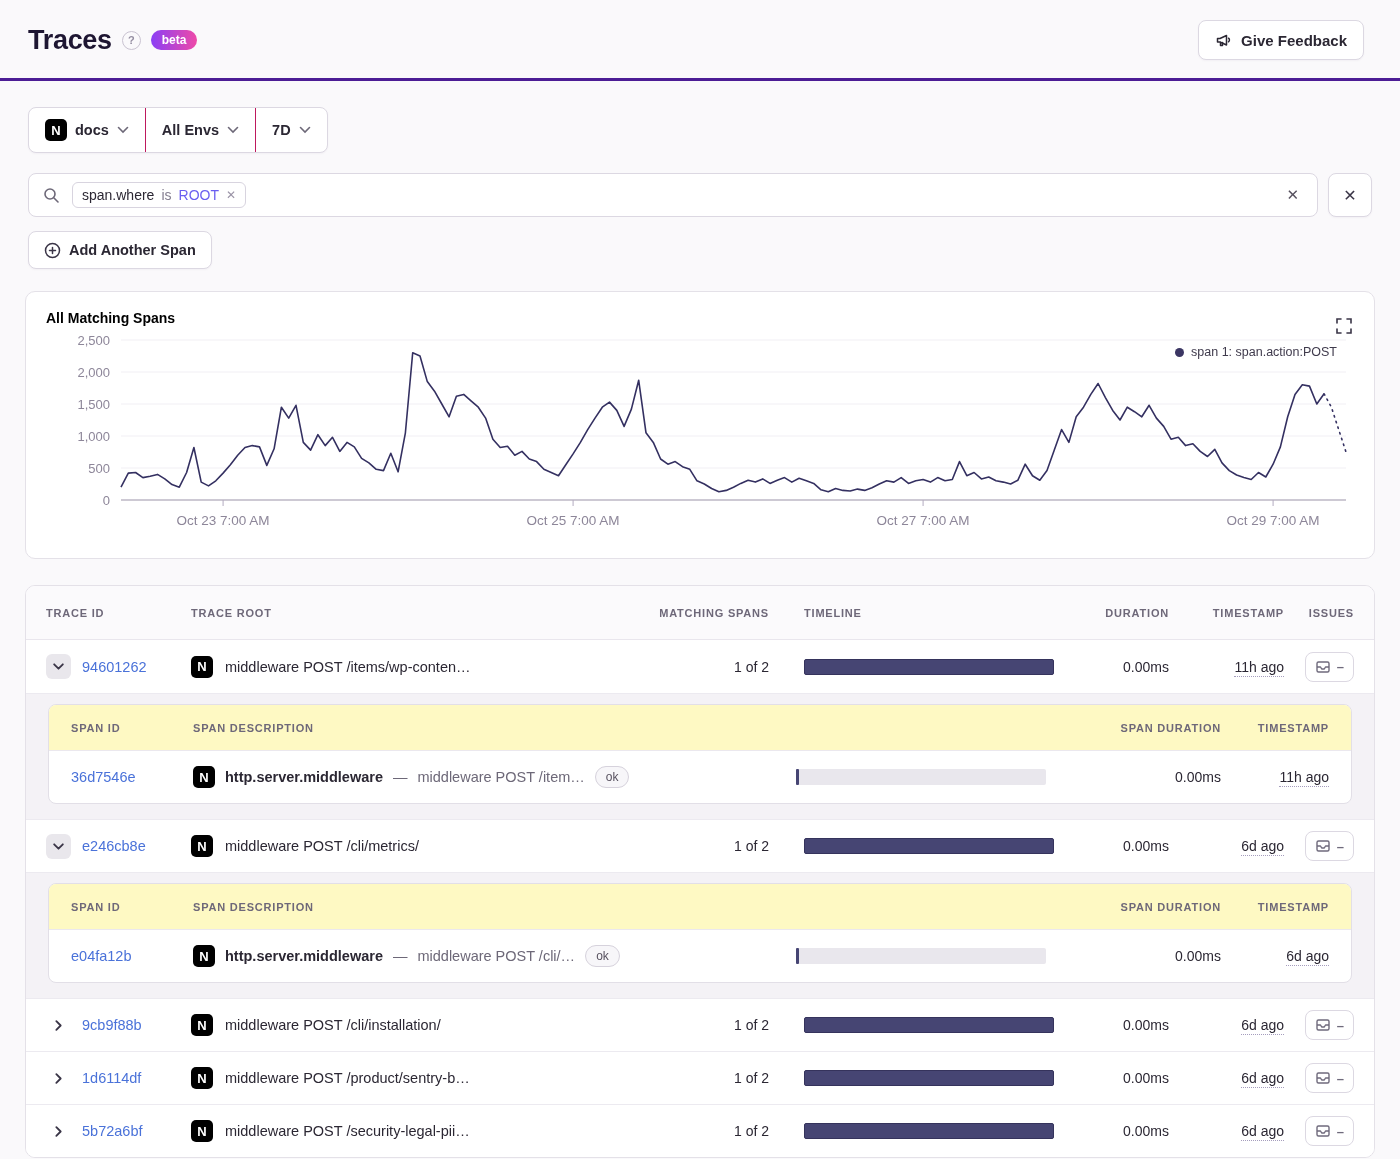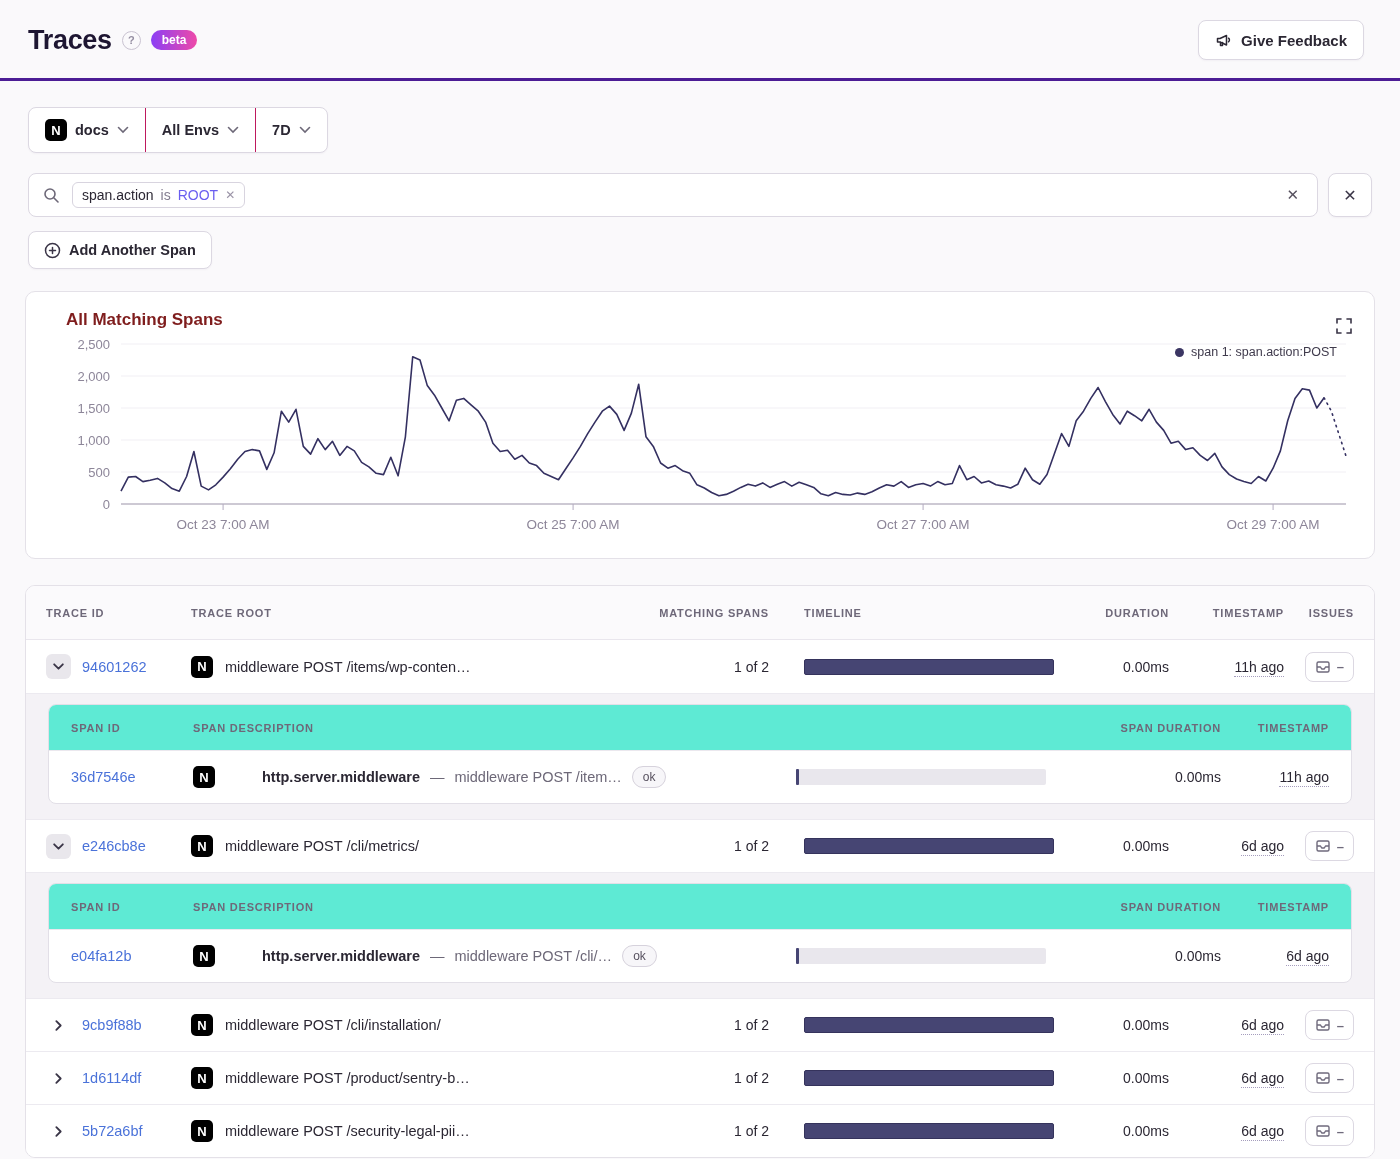--- a/index.html
+++ b/index.html
@@ -44,21 +44,21 @@
   .token .tk-val { color:#6a5ef0; }
   .token .tk-x { color:#9a93a6; font-size:12px; cursor:pointer; }
   .search-clear { margin-left:auto; color:#57515f; font-size:15px; cursor:pointer; padding:4px; }
   .close-square { width:44px; height:44px; justify-content:center; font-size:16px; flex:none;
     box-shadow:0 1px 2px rgba(40,30,70,.04); color:#3a3547; }
   .add-span-row { padding:14px 28px 0; }
   .add-span-btn { height:38px; padding:0 15px; font-size:14.5px; box-shadow:0 1px 2px rgba(40,30,70,.04); }
   
   .panel { background:#fff; border:1px solid #e4e1e8; border-radius:10px; margin:22px 25px 0; position:relative; }
   .chart-panel { height:268px; padding:18px 20px 0; }
-  .chart-title { font-size:17px; font-weight:700; color:#7f1d1d;margin-left:20px; }
+  .chart-title { font-size:14px; font-weight:700; color:#000000; }
   .fullscreen-btn { position:absolute; top:26px; right:22px; cursor:pointer; color:#3a3547; }
   .legend { position:absolute; top:53px; right:37px; display:flex; align-items:center; gap:7px;
     font-size:12.5px; color:#3f3a4c; }
   .legend-dot { width:9px; height:9px; border-radius:50%; background:#3b3663; }
   
   .table-panel { margin-top:26px; overflow:hidden; padding:0; }
   .th { font-size:11px; font-weight:700; letter-spacing:.8px; color:#6e6879; text-transform:uppercase; }
   .trace-header, .trace-row { display:grid; grid-template-columns:145px 1fr 110px 300px 100px 115px 70px;
     align-items:center; padding:0 20px; }
   .trace-header { height:54px; background:#fbfafc; border-bottom:1px solid #e9e6ed; }
@@ -77,24 +77,24 @@
   .tl-track { width:250px; height:16px; background:#e9e7ed; border-radius:2px; position:relative; }
   .tl-tick { position:absolute; left:0; top:0; width:3px; height:16px; background:#464573; border-radius:1px; }
   .ts-text { border-bottom:1px dotted #a59dbd; padding-bottom:1px; cursor:default; }
   .issues-cell { display:flex; justify-content:flex-end; }
   .issues-btn { height:30px; padding:0 9px; border-radius:8px; gap:6px; color:#6f6a7c; font-size:13px; }
   
   .expanded { background:#f4f2f6; padding:10px 22px 15px; border-top:1px solid #eceaf0; }
   .subtable { background:#fff; border:1px solid #e2dfe7; border-radius:8px; overflow:hidden; }
   .sub-header, .sub-row { display:grid; grid-template-columns:122px 1fr 310px 150px 108px;
     align-items:center; padding:0 22px; }
-  .sub-header { height:46px; background:#5eead4; border-bottom:1px solid #ebe8ee; }
+  .sub-header { height:46px; background:#fef9c3; border-bottom:1px solid #ebe8ee; }
   .sub-row { height:52px; }
   .desc-cell { display:flex; align-items:center; gap:10px; min-width:0; font-size:14.5px; }
-  .op-name { font-weight:700; color:#2b2733; white-space:nowrap;margin-left:37px; }
+  .op-name { font-weight:700; color:#2b2733; white-space:nowrap; }
   .desc-sep { color:#6d6878; }
   .desc-text { color:#6d6878; white-space:nowrap; overflow:hidden; }
   .ok-badge { border:1px solid #d6d2dc; background:#f7f6f9; color:#57515f; font-size:12px;
     border-radius:999px; padding:3px 10px; flex:none; }
   svg { display:block; }
   text { font-family:"Liberation Sans","DejaVu Sans",sans-serif; }
 </style>
 </head>
 <body>
 
@@ -148,21 +148,21 @@
 
 <div class="search-row">
   <div class="search-box">
     <span class="search-icon">
       <svg width="17" height="17" viewBox="0 0 17 17" fill="none" stroke="#6d6878" stroke-width="1.6" stroke-linecap="round">
         <circle cx="7" cy="7" r="5"></circle>
           <path d="M11 11l4 4"></path>
       </svg>
     </span>
     <span class="token">
-      <span class="tk-key">span.action</span>
+      <span class="tk-key">span.where</span>
       <span class="tk-op">is</span>
       <span class="tk-val">ROOT</span>
       <span class="tk-x">✕</span>
     </span>
     <span class="search-clear">✕</span>
   </div>
   <button class="btn close-square">✕</button>
 </div>
 
 <div class="add-span-row">

